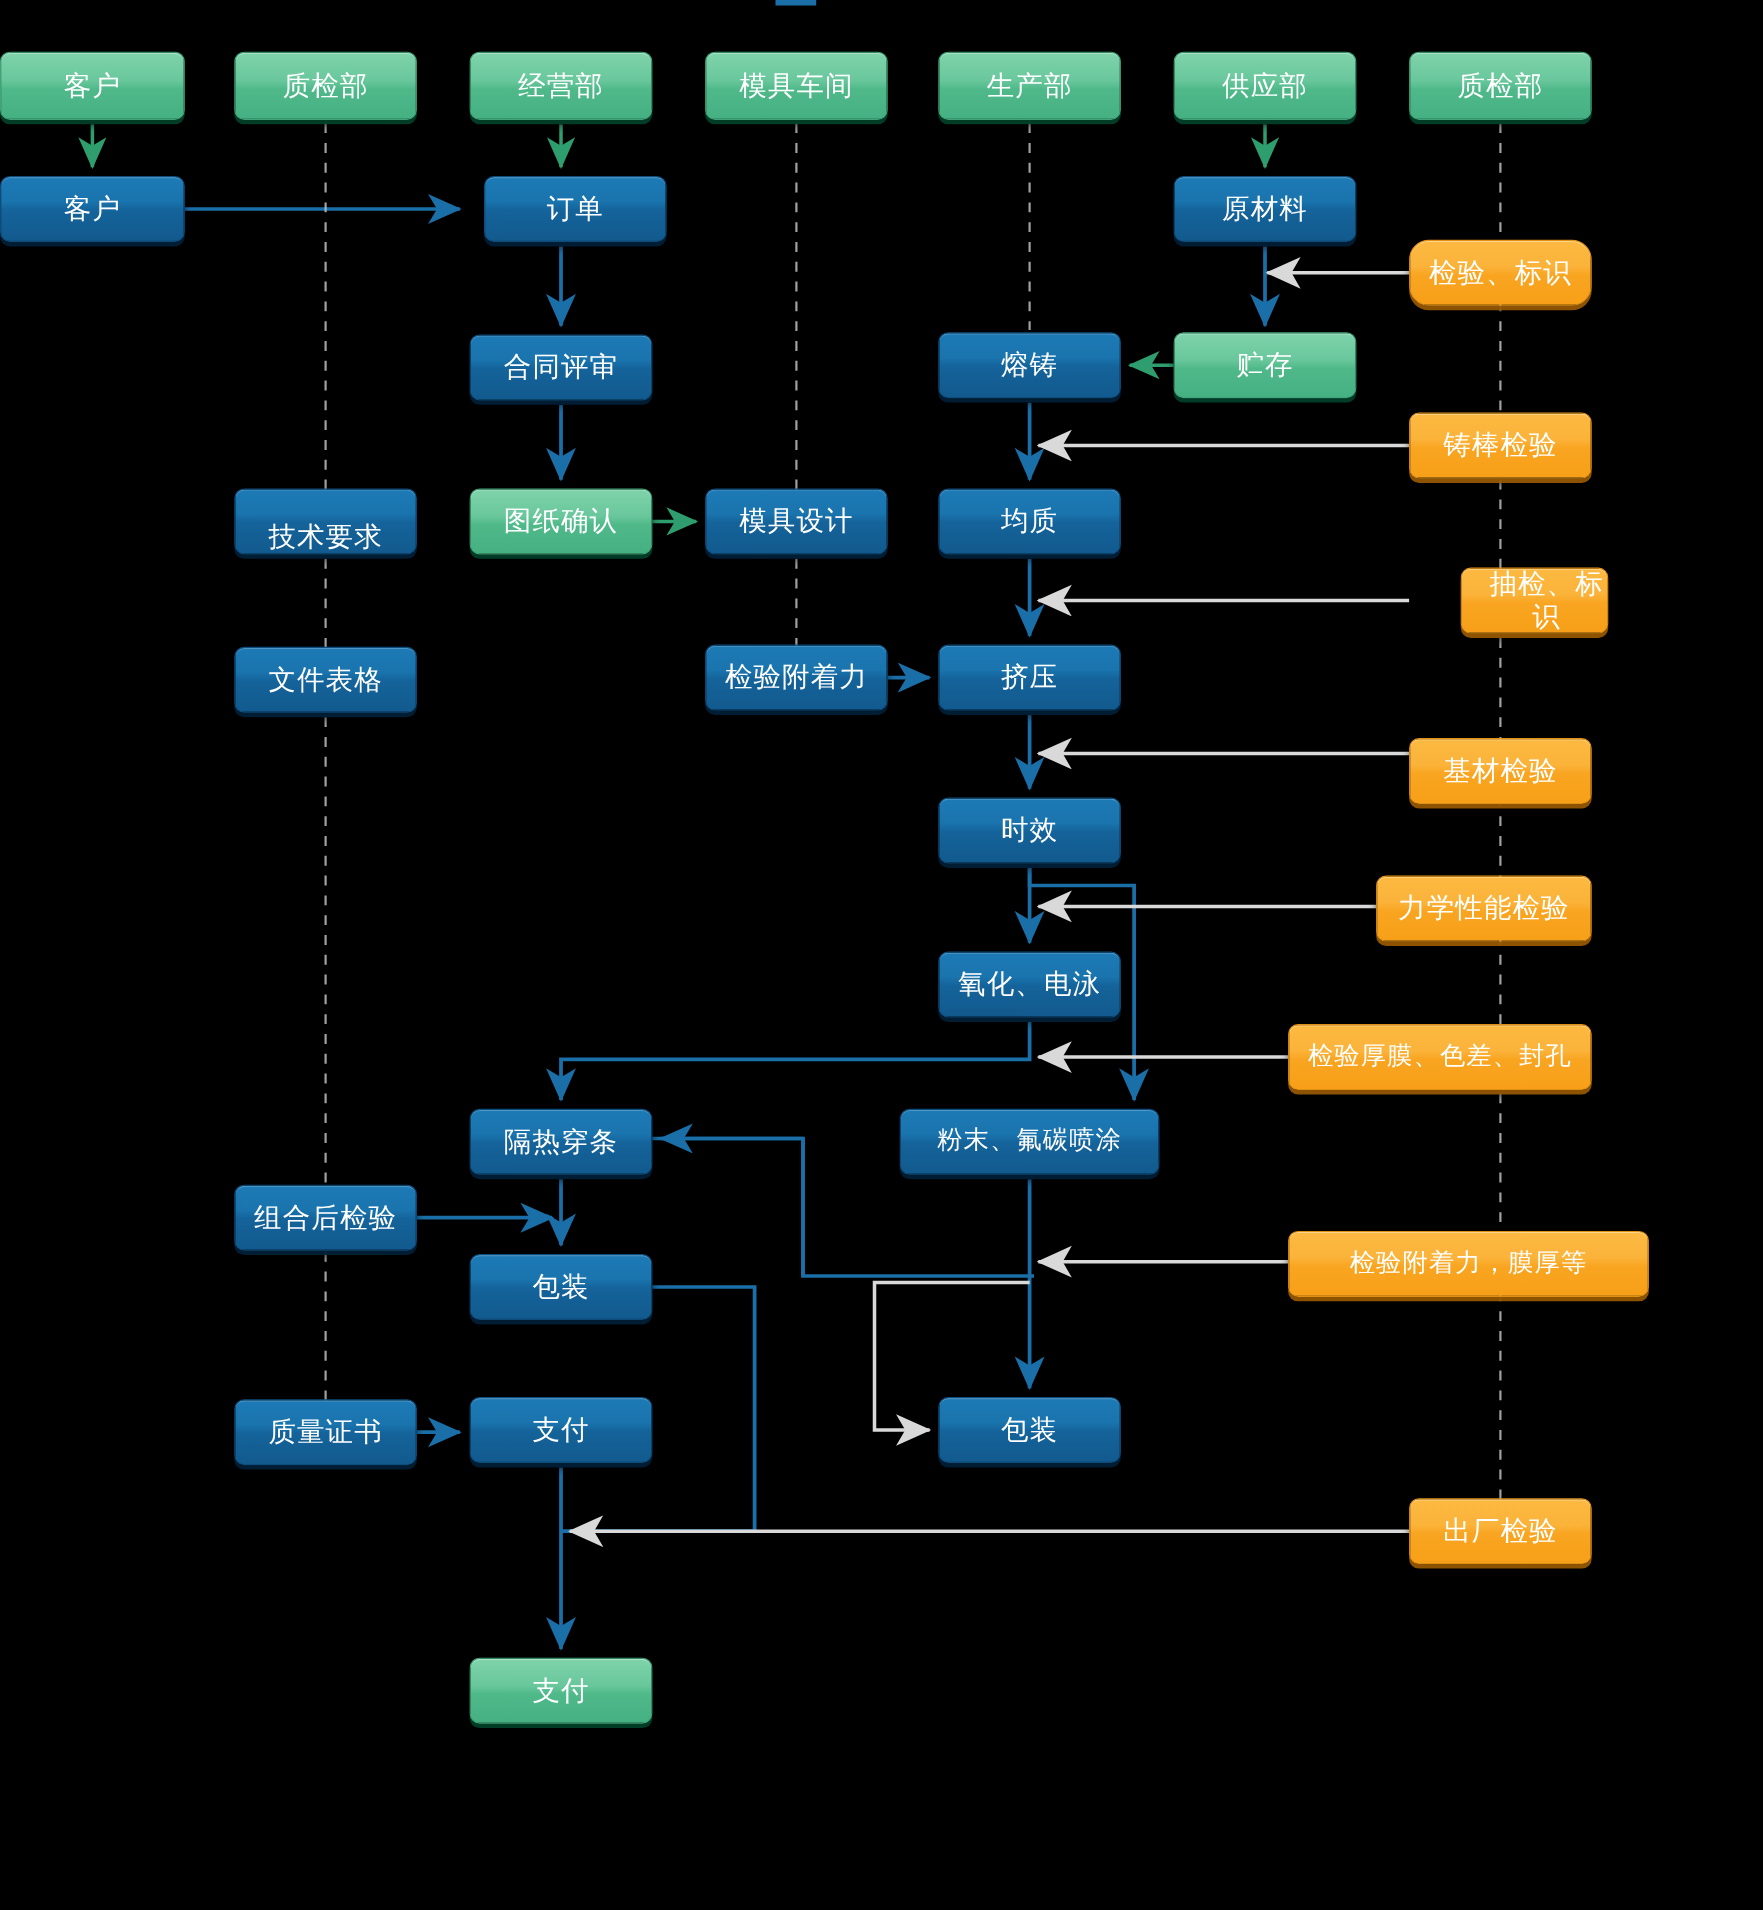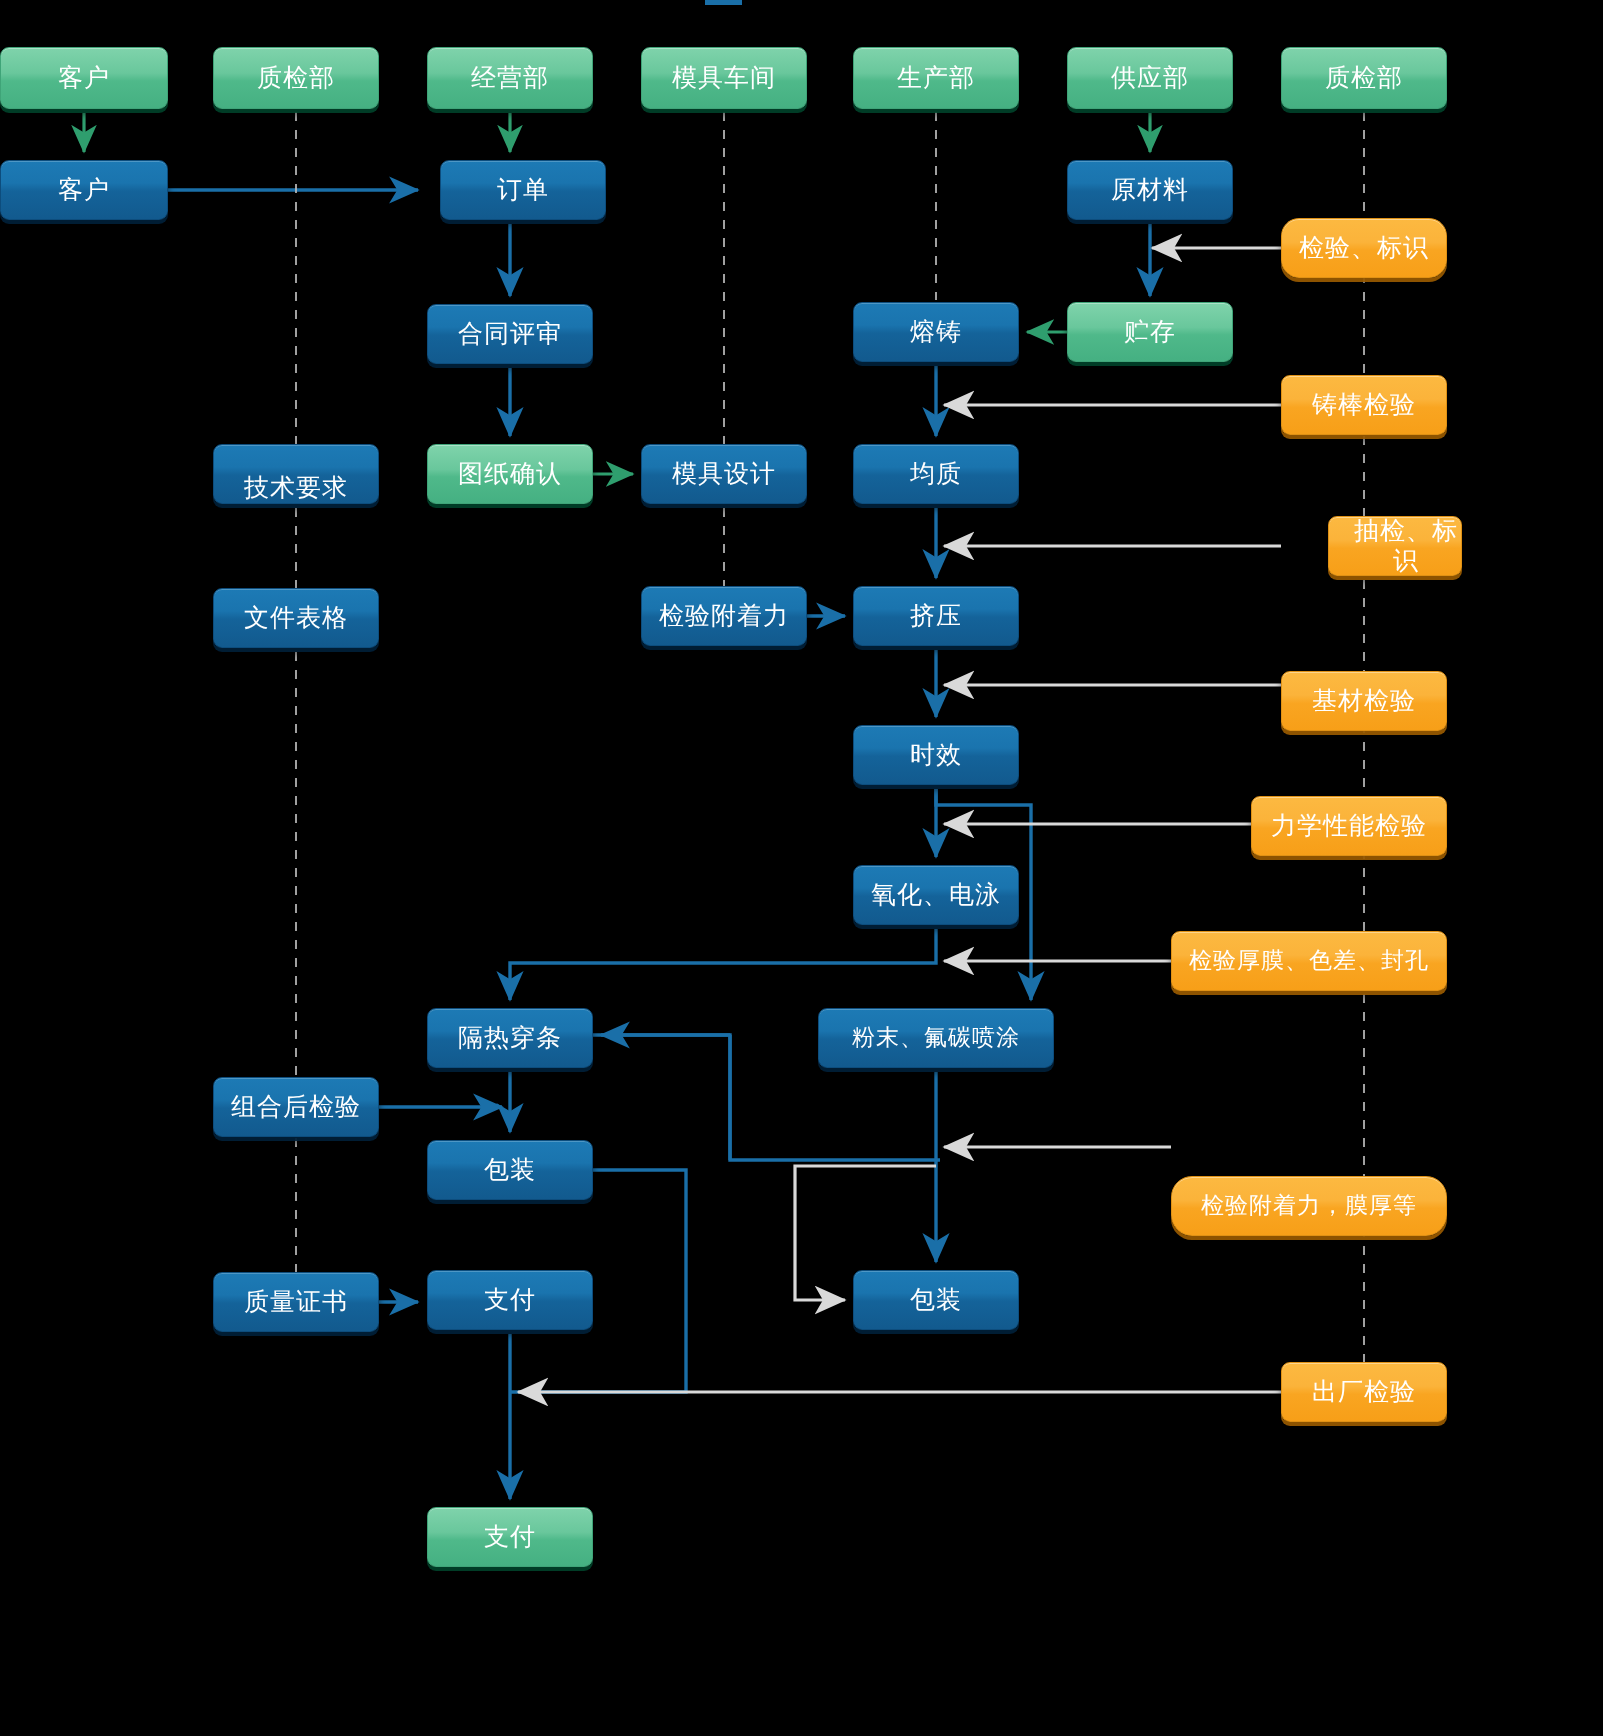--- a/index.html
+++ b/index.html
@@ -199,21 +199,21 @@
       </div>
       <div class="node blue" style="left: 427px; top: 1008px; width: 166px; height: 60px;">
         <span>隔热穿条</span>
       </div>
       <div class="node blue small" style="left: 818px; top: 1008px; width: 236px; height: 60px;">
         <span>粉末、氟碳喷涂</span>
       </div>
       <div class="node blue" style="left: 213px; top: 1077px; width: 166px; height: 60px;">
         <span>组合后检验</span>
       </div>
-      <div class="node orange small" style="left: 1171px; top: 1176px; width: 276px; height: 60px; border-radius: 21px;">
+      <div class="node orange small" style="left: 1171px; top: 1119px; width: 328px; height: 60px;">
         <span>检验附着力，膜厚等</span>
       </div>
       <div class="node blue" style="left: 427px; top: 1140px; width: 166px; height: 60px;">
         <span>包装</span>
       </div>
       <div class="node blue" style="left: 213px; top: 1272px; width: 166px; height: 60px;">
         <span>质量证书</span>
       </div>
       <div class="node blue" style="left: 427px; top: 1270px; width: 166px; height: 60px;">
         <span>支付</span>

